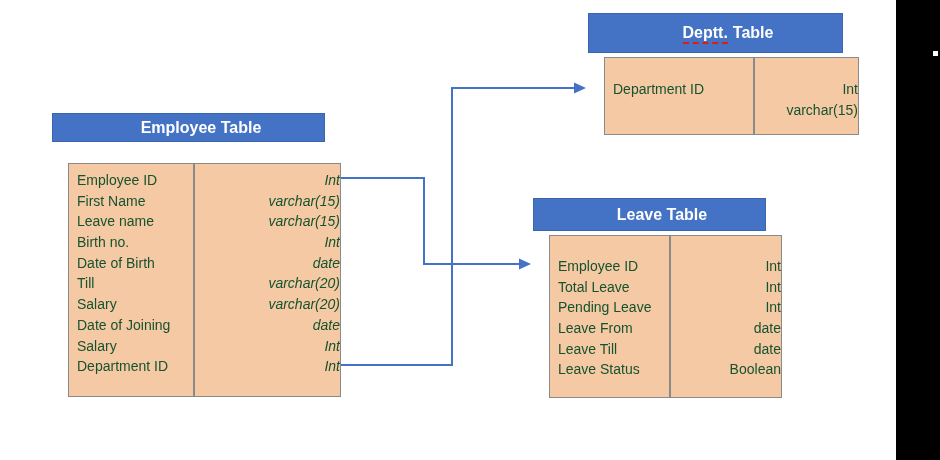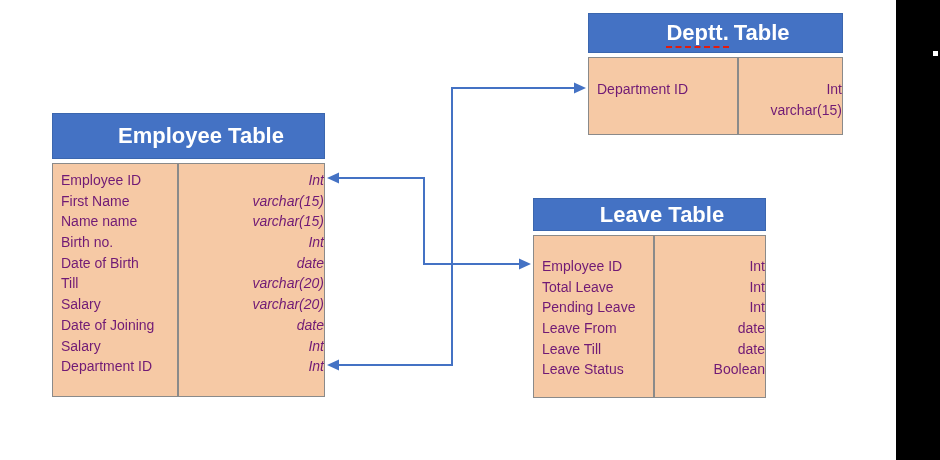--- a/index.html
+++ b/index.html
@@ -4,35 +4,35 @@
 <style>
   html,body{margin:0;padding:0;background:#fff;}
   body{width:940px;height:460px;font-family:"Liberation Sans",sans-serif;}
   .canvas{position:relative;width:940px;height:460px;background:#ffffff;overflow:hidden;}
 
   .connectors{position:absolute;left:0;top:0;width:940px;height:460px;z-index:1;}
 
   .thead{
     position:absolute;box-sizing:border-box;z-index:2;
     background:#4472C4;border:1px solid #3B66AE;
-    color:#ffffff;font-weight:bold;font-size:22px;
+    color:#ffffff;font-weight:bold;font-size:16px;
     display:flex;align-items:center;justify-content:center;padding-left:25px;
   }
   .tbody{
     position:absolute;box-sizing:border-box;z-index:2;
     background:#F6C9A5;border:1.5px solid #8A8A8A;
-    color:#701a75;overflow:hidden;
+    color:#14532d;overflow:hidden;margin-left:16px;
   }
   .divider{position:absolute;top:0;bottom:0;width:1.5px;background:#8A8A8A;}
   .row{display:flex;height:20.7px;line-height:20.7px;font-size:14px;position:relative;z-index:3;}
   .row .fname{padding-left:8px;white-space:nowrap;}
   .row .ftype{margin-left:auto;white-space:nowrap;}
 
   
-  .emp-head{left:52px;top:113px;width:273px;height:46px;}
+  .emp-head{left:52px;top:113px;width:273px;height:29px;}
   .emp-body{left:52px;top:163px;width:273px;height:234px;padding-top:6px;}
   .emp-body .divider{left:124px;}
   .emp-body .ftype{font-style:italic;}
 
   
   .dep-head{left:588px;top:13px;width:255px;height:40px;}
   .dep-body{left:588px;top:57px;width:255px;height:78px;padding-top:21px;}
   .dep-body .divider{left:148px;}
 
   
@@ -73,21 +73,21 @@
     <div class="divider"></div>
     <div class="row">
         <span class="fname">Employee ID</span>
         <span class="ftype">Int</span>
       </div>
       <div class="row">
         <span class="fname">First Name</span>
         <span class="ftype">varchar(15)</span>
       </div>
       <div class="row">
-        <span class="fname">Name name</span>
+        <span class="fname">Leave name</span>
         <span class="ftype">varchar(15)</span>
       </div>
       <div class="row">
         <span class="fname">Birth no.</span>
         <span class="ftype">Int</span>
       </div>
       <div class="row">
         <span class="fname">Date of Birth</span>
         <span class="ftype">date</span>
       </div>

